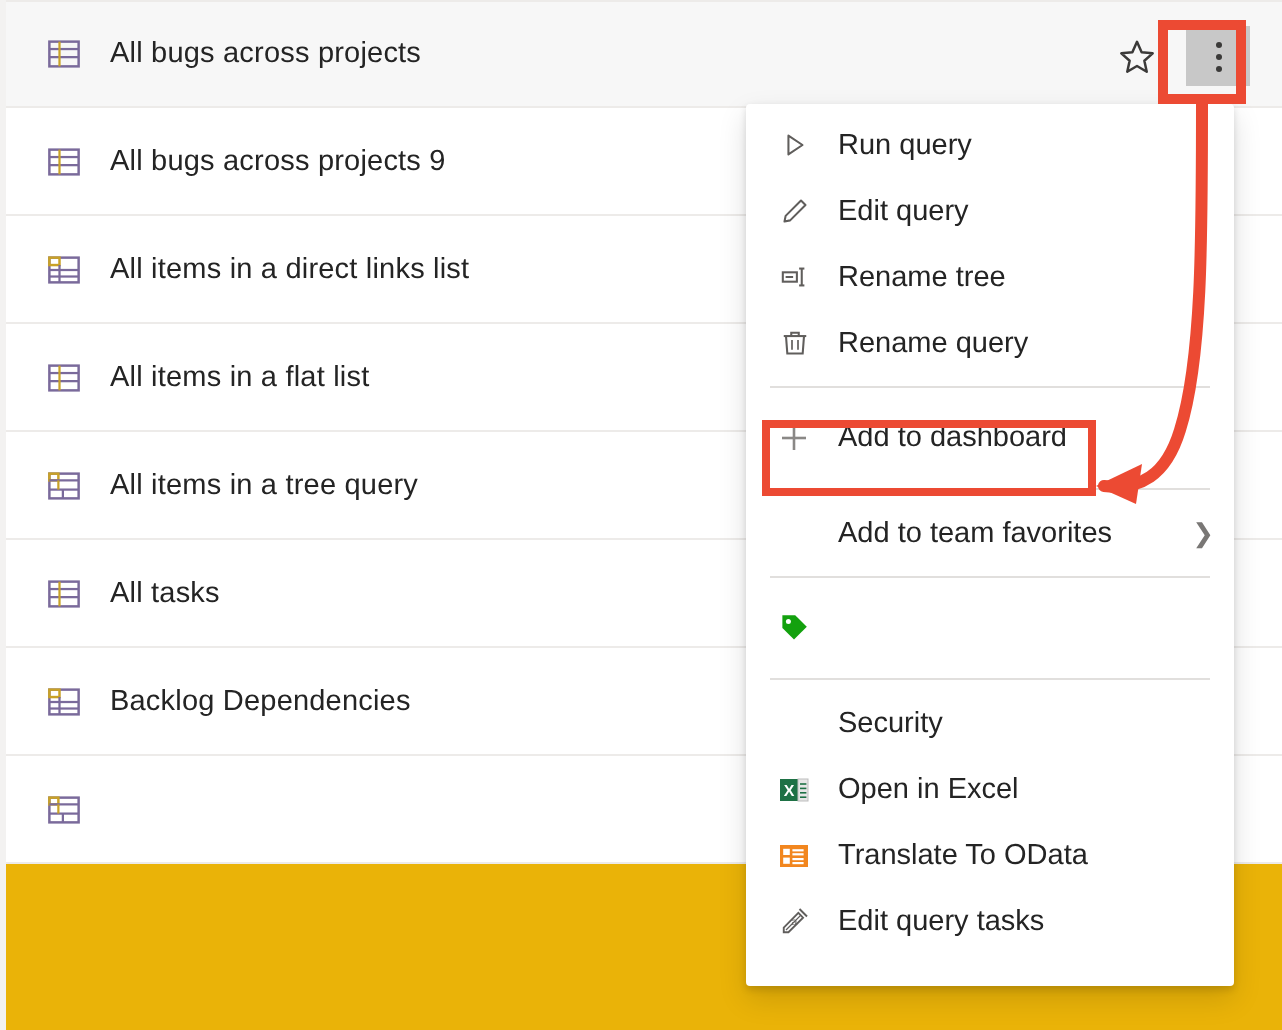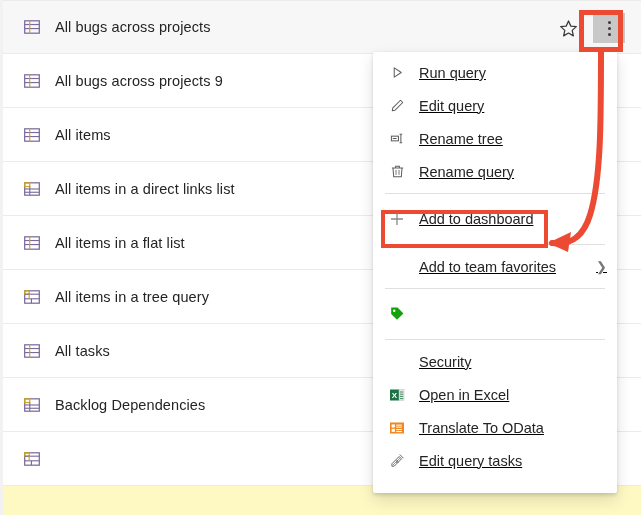--- a/index.html
+++ b/index.html
@@ -15,21 +15,21 @@
     position: relative;
   }
 
   
   #query-list {
     position: absolute;
     left: 0;
     top: 0;
     width: 641px;
     height: 515px;
-    background: #fef9c3;
+    background: #eab308;
     box-sizing: border-box;
     border-left: 3px solid #f3f2f1;
   }
   .query-row {
     position: relative;
     height: 54px;
     display: flex;
     align-items: center;
     border-bottom: 1px solid #edebe9;
     box-sizing: border-box;
@@ -120,21 +120,20 @@
     overflow: hidden;
   }
   .menu-item {
     height: 33px;
     display: flex;
     align-items: center;
     padding-left: 16px;
     padding-right: 10px;
     box-sizing: border-box;
     position: relative;
-    text-decoration: underline;
   }
   .menu-icon {
     width: 16px;
     height: 16px;
     flex: 0 0 16px;
     margin-right: 14px;
     display: flex;
     align-items: center;
     justify-content: center;
   }
@@ -209,29 +208,20 @@
           <rect x="1.5" y="2.5" width="13" height="11" stroke="#7a6a9b" stroke-width="1.1"></rect>
           <line x1="1.5" y1="5.8" x2="14.5" y2="5.8" stroke="#7a6a9b" stroke-width="1"></line>
           <line x1="1.5" y1="9.4" x2="14.5" y2="9.4" stroke="#7a6a9b" stroke-width="1"></line>
           <line x1="6" y1="2.5" x2="6" y2="13.5" stroke="#c9a227" stroke-width="1"></line>
         </svg></span>
       <span class="query-label">All bugs across projects 9</span>
     </div>
     <div class="query-row">
       <span class="query-icon"><svg class="" width="18" height="18" viewBox="0 0 16 16" fill="none" xmlns="http://www.w3.org/2000/svg">
           <rect x="1.5" y="2.5" width="13" height="11" stroke="#7a6a9b" stroke-width="1.1"></rect>
-          <line x1="1.5" y1="5.8" x2="14.5" y2="5.8" stroke="#7a6a9b" stroke-width="1"></line>
-          <line x1="1.5" y1="9.4" x2="14.5" y2="9.4" stroke="#7a6a9b" stroke-width="1"></line>
-          <line x1="6" y1="2.5" x2="6" y2="13.5" stroke="#c9a227" stroke-width="1"></line>
-        </svg></span>
-      <span class="query-label">All items</span>
-    </div>
-    <div class="query-row">
-      <span class="query-icon"><svg class="" width="18" height="18" viewBox="0 0 16 16" fill="none" xmlns="http://www.w3.org/2000/svg">
-          <rect x="1.5" y="2.5" width="13" height="11" stroke="#7a6a9b" stroke-width="1.1"></rect>
           <rect x="1.5" y="2.5" width="4.5" height="3.3" stroke="#c9a227" stroke-width="1.1" fill="none"></rect>
           <line x1="1.5" y1="8.0" x2="14.5" y2="8.0" stroke="#7a6a9b" stroke-width="1"></line>
           <line x1="1.5" y1="10.9" x2="14.5" y2="10.9" stroke="#7a6a9b" stroke-width="1"></line>
           <line x1="6" y1="5.8" x2="6" y2="13.5" stroke="#7a6a9b" stroke-width="1"></line>
         </svg></span>
       <span class="query-label">All items in a direct links list</span>
     </div>
     <div class="query-row">
       <span class="query-icon"><svg class="" width="18" height="18" viewBox="0 0 16 16" fill="none" xmlns="http://www.w3.org/2000/svg">
           <rect x="1.5" y="2.5" width="13" height="11" stroke="#7a6a9b" stroke-width="1.1"></rect>

